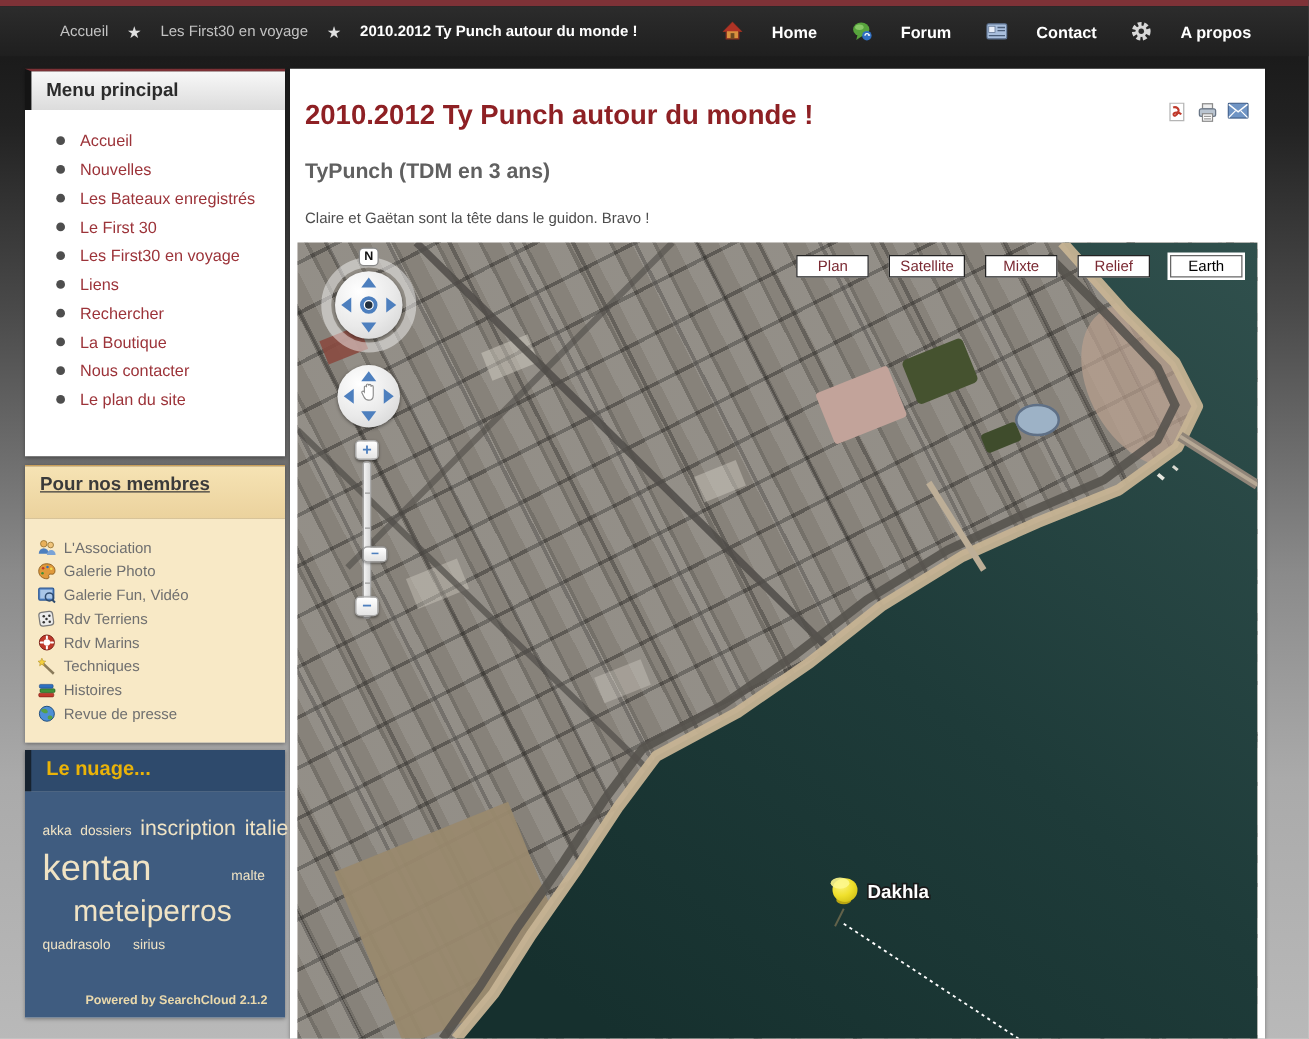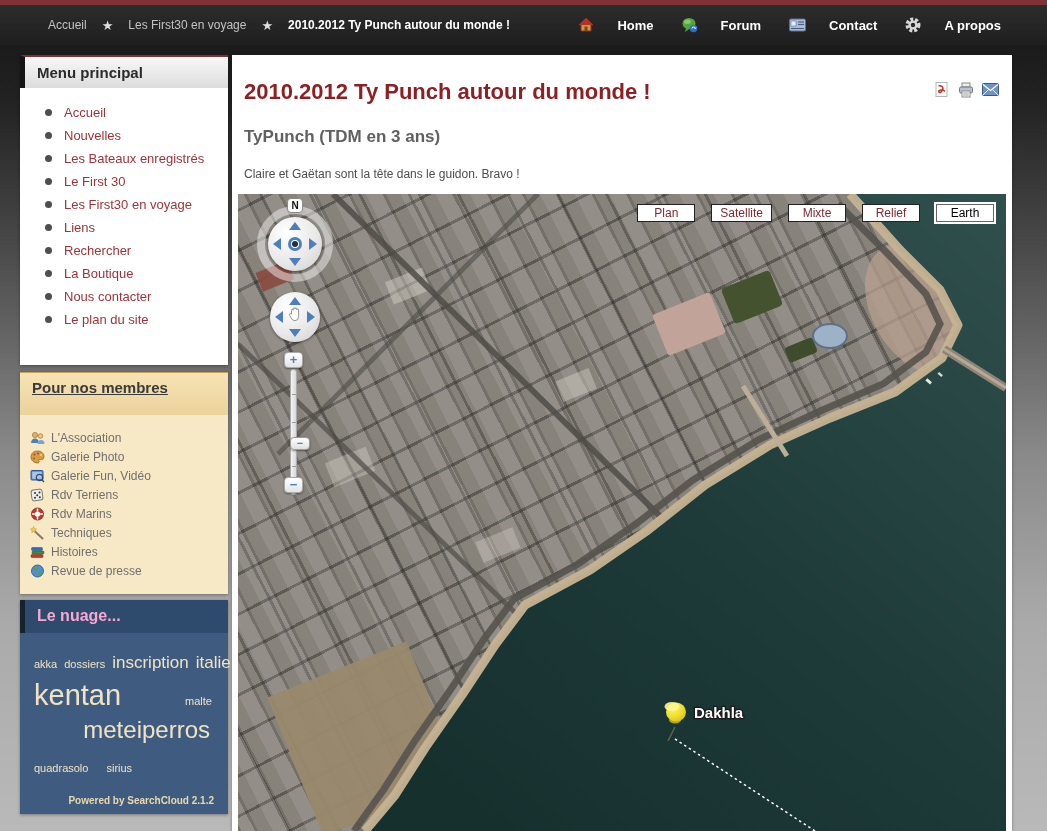--- a/index.html
+++ b/index.html
@@ -34,29 +34,29 @@
     font-size:13px; color:#9c3339; cursor:pointer; line-height:15px; }
   .bullet { width:7px; height:7px; border-radius:50%; background:#4e4e4e; flex:0 0 auto; }
   .box-membres { margin-top:7px; }
   .hdr-membres { background:linear-gradient(#f6e3b4,#ebd29d); color:#3a3a3a;
     border-top:1px solid #caa05a; height:43px; line-height:30px;text-decoration:underline; }
   .membres-body { background:#f8e9c6; padding:13px 8px 14px 8px; }
   .membre-item { display:flex; align-items:center; gap:6px; font-size:12px;
     color:#6f6f6f; cursor:pointer; padding:2.5px 0 2.5px 2px; }
   .membre-item svg { flex:0 0 auto; display:block; }
   .box-nuage { margin-top:6px; }
-  .hdr-nuage { background:#2e4a6c; color:#f9a8d4; font-size:16px; border-left:5px solid #16222f; }
+  .hdr-nuage { background:#2e4a6c; color:#eab308; font-size:16px; border-left:5px solid #16222f; }
   .nuage-body { background:#3f5c80; height:181px; padding:20px 12px 8px 14px;
     color:#f0e3c4; display:flex; flex-direction:column; }
   .cloud-row { display:flex; align-items:baseline; }
   .tag { cursor:pointer; white-space:nowrap; }
   .t-s { font-size:11px; } .t-m { font-size:17px; } .t-l { font-size:24px; } .t-xl { font-size:29px; }
   .row1 { gap:7px; margin-bottom:6px; }
   .row2 { justify-content:space-between; padding-right:4px; margin-bottom:4px; }
-  .row3 { justify-content:flex-end; padding-right:6px; margin-bottom:18px; }
+  .row3 { justify-content:center; padding-right:6px; margin-bottom:6px; }
   .row4 { gap:18px; }
   .powered { margin-top:auto; text-align:right; font-size:10px; font-weight:bold;
     color:#ead9ac; cursor:pointer; padding-right:2px; }
   
   .main { position:absolute; left:232px; top:55px; width:780px; height:776px;
     background:#fff; padding:0 6px; box-shadow:0 1px 3px rgba(0,0,0,.35); }
   .article-icons { position:absolute; top:27px; right:13px; display:flex; gap:8px; }
   .article-icons span { cursor:pointer; display:block; }
   .article-title { color:#8e2024; font-size:22px; font-weight:bold; padding:24px 6px 0 6px; }
   .article-subtitle { color:#606060; font-size:17px; font-weight:bold; padding:22px 6px 0 6px; }

